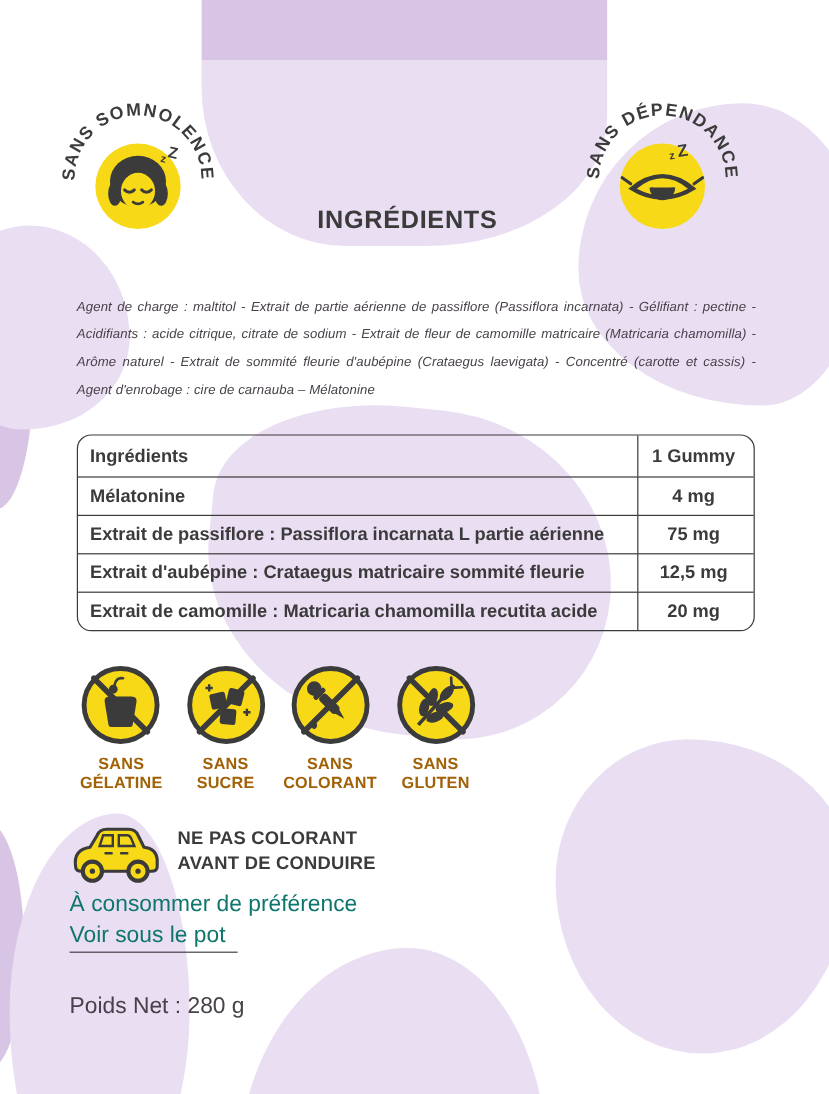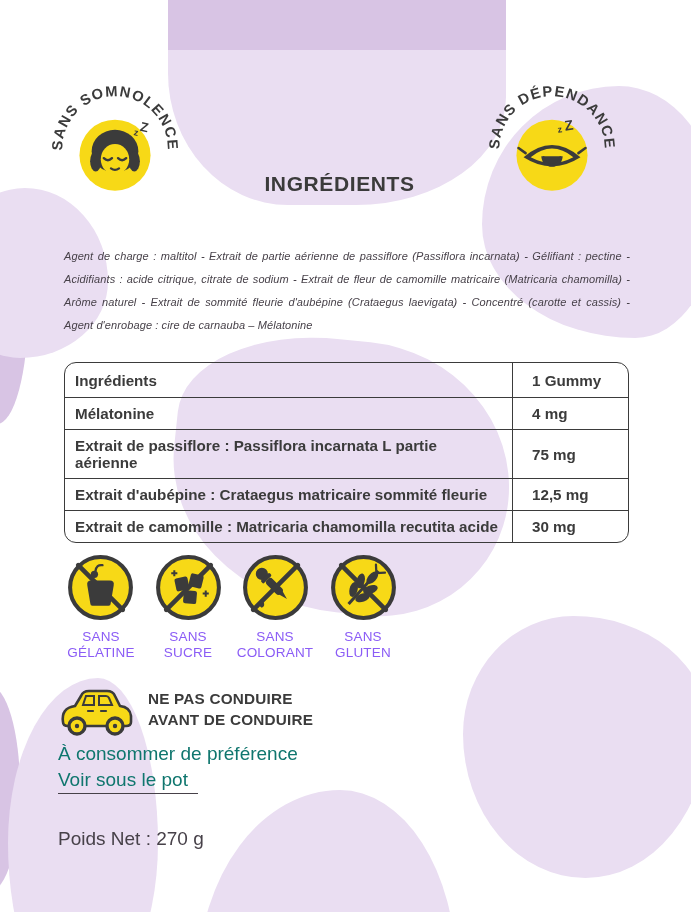--- a/index.html
+++ b/index.html
@@ -34,25 +34,25 @@
   .paragraph{
     left:64px;top:203px;width:566px;
     font-size:11px;font-style:italic;line-height:23px;letter-spacing:.1px;
     text-align:justify;color:#474149;margin-top:42px;
   }
   .tbl-wrap{left:64px;top:362px;width:565px;}
   table.nutri{width:100%;border-collapse:separate;border-spacing:0;border:1.6px solid #3b3b3b;border-radius:12px;background:transparent;}
   table.nutri th,table.nutri td{font-size:15.2px;color:#3b3b3b;padding:7px 10px;}
   table.nutri th{font-weight:700;text-align:left;padding-top:9px;padding-bottom:8px;}
   table.nutri td{font-weight:400;}
-  table.nutri .c2{width:92px;text-align:left;border-left:1.4px solid #3b3b3b;padding-left:19px;padding-right:4px;}
+  table.nutri .c2{width:92px;text-align:center;border-left:1.4px solid #3b3b3b;padding-left:0;padding-right:4px;}
   table.nutri tbody th,table.nutri tbody td{border-top:1.4px solid #3b3b3b;font-weight:bold;}
   .claim-icon{width:73px;height:73px;}
   .ci-1{left:64px;top:551px;} .ci-2{left:152px;top:551px;} .ci-3{left:239px;top:551px;} .ci-4{left:327px;top:551px;}
-  .claim-label{top:629px;width:110px;text-align:center;font-size:13.5px;font-weight:400;line-height:15.5px;letter-spacing:.2px;color:#8b5cf6;}
+  .claim-label{top:629px;width:110px;text-align:center;font-size:13.5px;font-weight:700;line-height:15.5px;letter-spacing:.2px;color:#a16207;}
   .cl-1{left:46px;} .cl-2{left:133px;} .cl-3{left:220px;} .cl-4{left:308px;}
   .car{left:54px;top:683px;width:84px;height:58px;}
   .warning{left:148px;top:688px;font-size:15.3px;font-weight:700;line-height:21px;letter-spacing:.2px;color:#3b3b3b;}
   .storage{left:58px;top:741px;font-size:19px;line-height:26px;color:#0f766e;}
   .storage .u{display:inline-block;border-bottom:1.6px solid #474149;padding-right:10px;}
   .netweight{left:58px;top:828px;font-size:19px;color:#474149;}
 </style>
 </head>
 <body>
 
@@ -132,21 +132,21 @@
           <tr>
             <td class="c1">Extrait de passiflore : Passiflora incarnata L partie aérienne</td>
             <td class="c2">75 mg</td>
           </tr>
           <tr>
             <td class="c1">Extrait d'aubépine : Crataegus matricaire sommité fleurie</td>
             <td class="c2">12,5 mg</td>
           </tr>
           <tr>
             <td class="c1">Extrait de camomille : Matricaria chamomilla recutita acide</td>
-            <td class="c2">30 mg</td>
+            <td class="c2">20 mg</td>
           </tr>
         </tbody>
       </table>
     </div>
 
     <svg class="abs claim-icon ci-1" viewBox="0 0 72 72">
       <circle cx="36" cy="36" r="30" fill="#F7D917" stroke="#3b3b3b" stroke-width="4"></circle>
       <path d="M31,20 q1,-7 7,-6" stroke="#3b3b3b" stroke-width="2.2" fill="none" stroke-linecap="round"></path>
       <circle cx="30" cy="23" r="3.6" fill="#3b3b3b"></circle>
       <path d="M23,34 Q22,29 27,29 L45,29 Q50,29 49,34 L46,52 Q46,54 44,54 L28,54 Q26,54 26,52 Z" fill="#3b3b3b"></path>
@@ -206,25 +206,25 @@
       <path d="M9,39 Q7,25 21,23 L27,13 Q29,8 35,8 L53,8 Q59,8 61,13 L66,23 Q76,24 77,33 L77,39 Q77,43 72,43 L14,43 Q9,43 9,39 Z" fill="#F7D917" stroke="#3b3b3b" stroke-width="2.6" stroke-linejoin="round"></path>
       <path d="M32,13 h8 v9 h-11 z" fill="#F7D917" stroke="#3b3b3b" stroke-width="2"></path>
       <path d="M45,13 h7 q2,0 3,2 l3,7 h-13 z" fill="#F7D917" stroke="#3b3b3b" stroke-width="2"></path>
       <path d="M34,28 h5 M47,28 h5" stroke="#3b3b3b" stroke-width="2.2" stroke-linecap="round"></path>
       <circle cx="23" cy="43" r="8" fill="#F7D917" stroke="#3b3b3b" stroke-width="3.4"></circle>
       <circle cx="61" cy="43" r="8" fill="#F7D917" stroke="#3b3b3b" stroke-width="3.4"></circle>
       <circle cx="23" cy="43" r="2.2" fill="#3b3b3b"></circle>
       <circle cx="61" cy="43" r="2.2" fill="#3b3b3b"></circle>
     </svg>
     <div class="abs warning">
-      <div>NE PAS CONDUIRE</div>
+      <div>NE PAS COLORANT</div>
       <div>AVANT DE CONDUIRE</div>
     </div>
 
     <div class="abs storage">
       <div>À consommer de préférence</div>
       <div><span class="u">Voir sous le pot</span></div>
     </div>
 
-    <div class="abs netweight">Poids Net : 270 g</div>
+    <div class="abs netweight">Poids Net : 280 g</div>
 
   </div>
 </div>
 
 </body></html>

